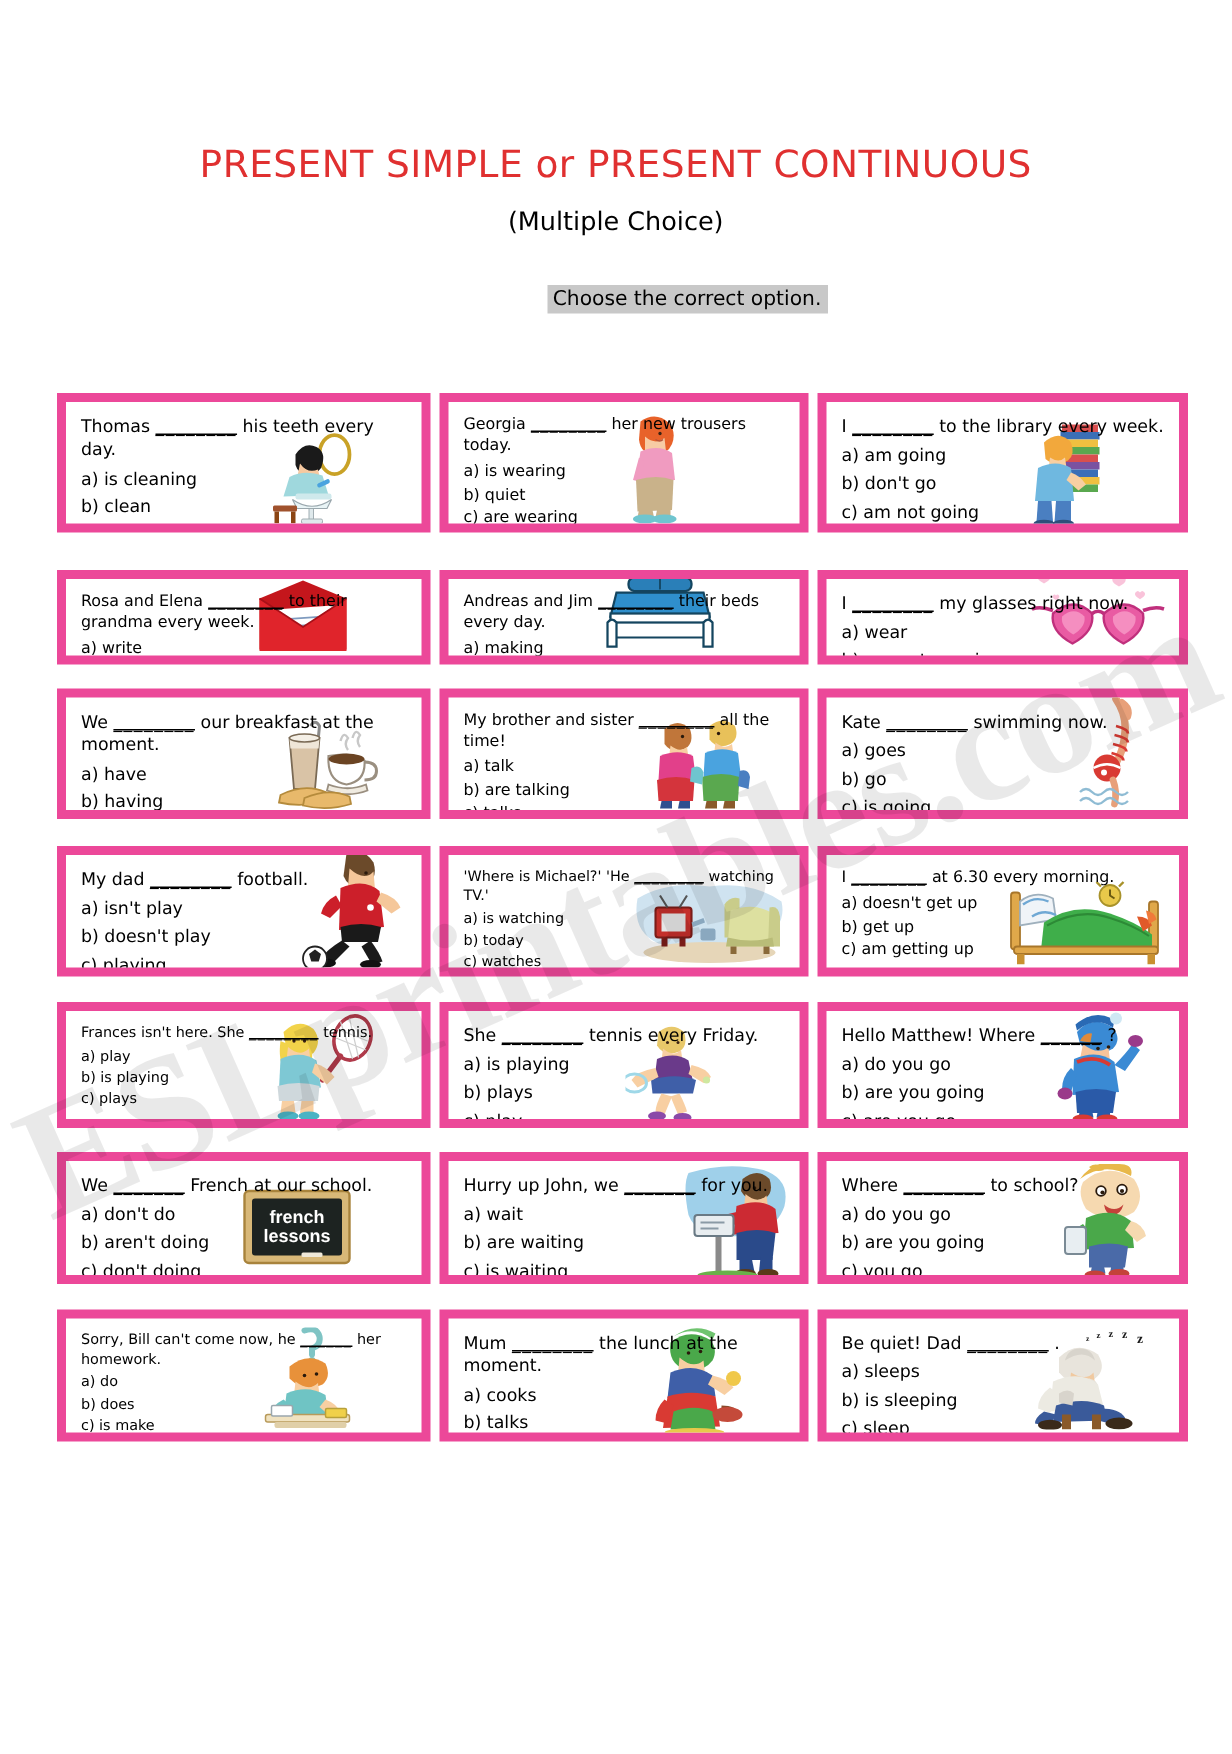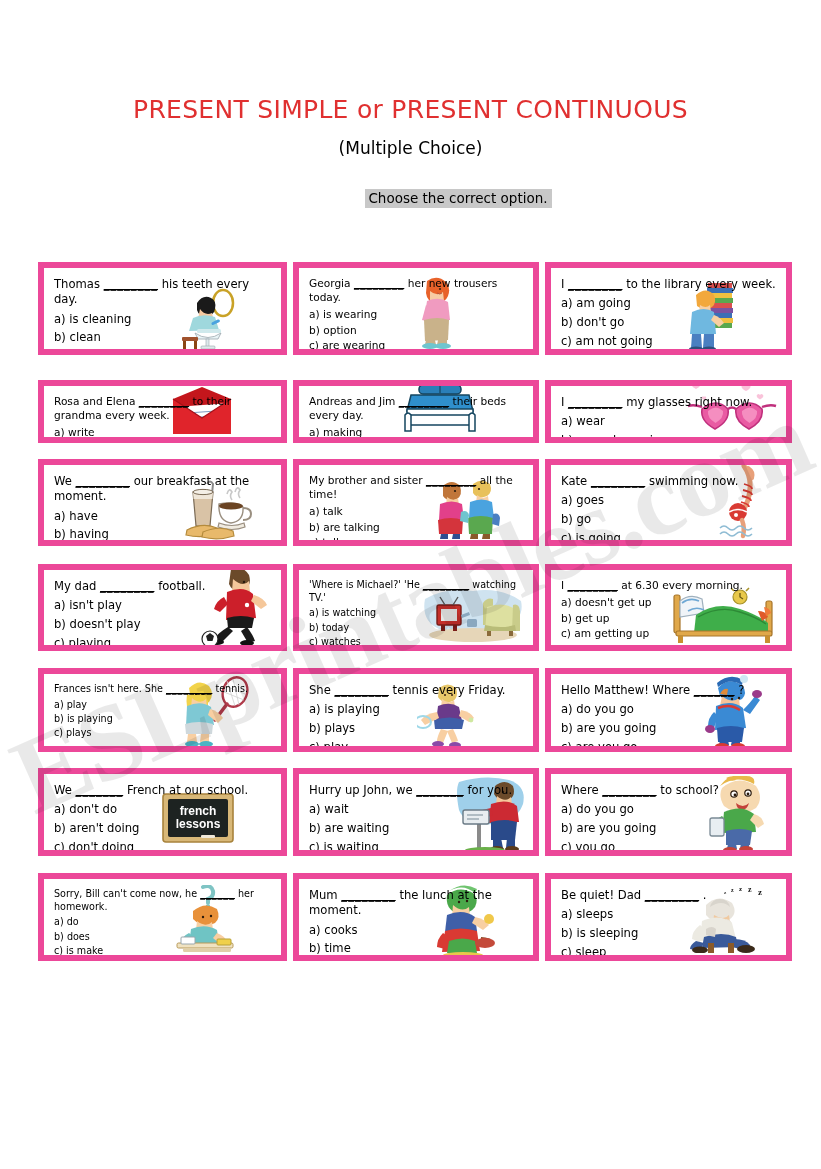--- a/index.html
+++ b/index.html
@@ -198,21 +198,21 @@
 
       <div class="cell c1 r1 fs-b">
         <div class="q-body">
           <div class="q-stem">
             <span>Georgia</span>
             <span class="blank">________</span>
             <span>her new trousers today.</span>
           </div>
           <div class="q-opts">
             <div class="q-opt">a) is wearing</div>
-            <div class="q-opt">b) option</div>
+            <div class="q-opt">b) quiet</div>
             <div class="q-opt">c) are wearing</div>
           </div>
           <div class="art" style="right:72px; bottom:0px;">
             <svg width="48" height="74" viewBox="0 0 48 74">
               <path d="M14 6 q10-7 19 1 q5 6 2 14 q-3 7-11 7 q-10 0-11-10z" fill="#e8622a"></path>
               <path d="M17 16 q7 6 13 1 l1 9 q-8 4-14-1z" fill="#f7cba4"></path>
               <circle cx="27" cy="14" r="1.1" fill="#3b2314"></circle>
               <path d="M24 18 q3 2 5 0" stroke="#b5553a" stroke-width="1" fill="none"></path>
               <path d="M14 26 q12-5 21 1 l2 18 -26 1z" fill="#f09bc0"></path>
               <path d="M13 30 l-4 15 4 1 4-13z" fill="#f09bc0"></path>
@@ -818,21 +818,21 @@
 
       <div class="cell c1 r7 fs-a">
         <div class="q-body">
           <div class="q-stem">
             <span>Mum</span>
             <span class="blank">________</span>
             <span>the lunch at the moment.</span>
           </div>
           <div class="q-opts">
             <div class="q-opt">a) cooks</div>
-            <div class="q-opt">b) time</div>
+            <div class="q-opt">b) talks</div>
             <div class="q-opt">c) is cooking</div>
           </div>
           <div class="art" style="right:32px; bottom:-2px;">
             <svg width="74" height="72" viewBox="0 0 74 72">
               <path d="M20 10 q12-10 26-2 q6 6 2 14 q-6 8-18 6 q-12-4-10-18z" fill="#4aa84a"></path>
               <path d="M22 6 q14-8 26 2 l2-4 q-14-8-28 2z" fill="#6fc46f"></path>
               <path d="M26 20 q9 8 16 2 l1 9 -18 0z" fill="#f8cfa2"></path>
               <circle cx="32" cy="17" r="1.2" fill="#2a1a0c"></circle>
               <circle cx="40" cy="16" r="1.2" fill="#2a1a0c"></circle>
               <path d="M20 30 q16-7 28 2 l2 14 -32 1z" fill="#3f5fa8"></path>

